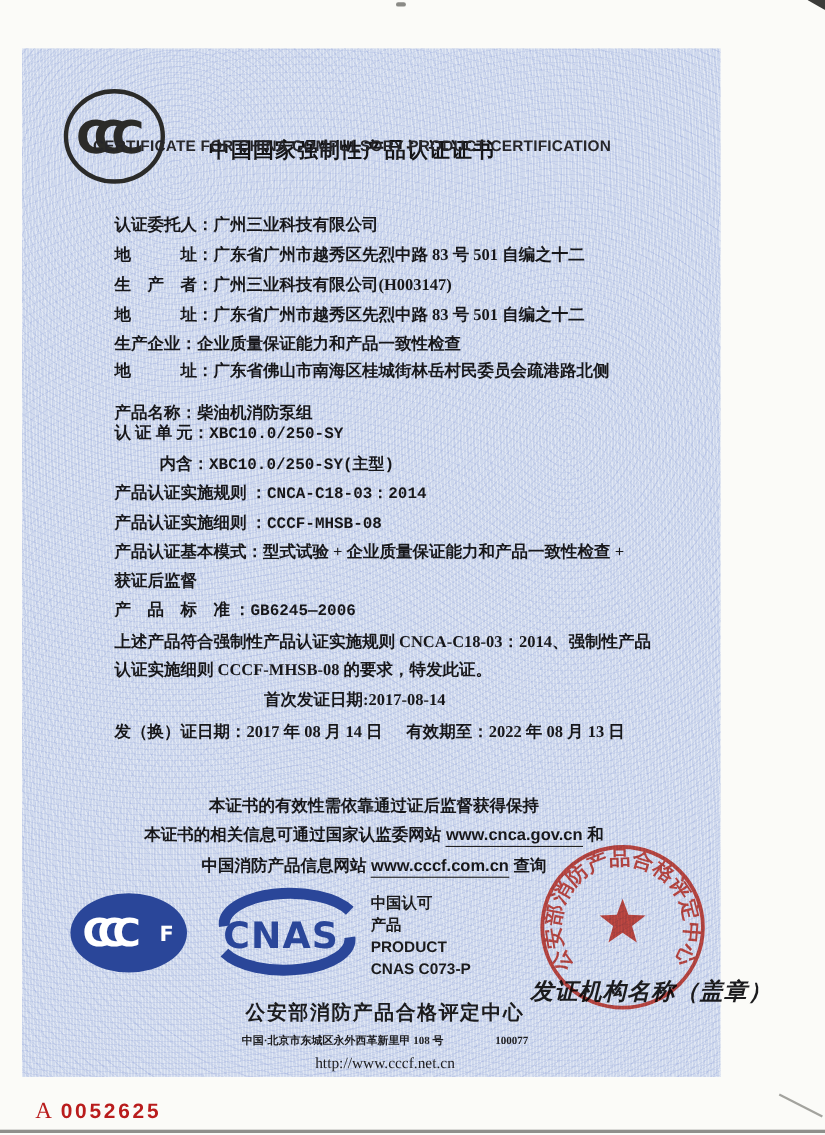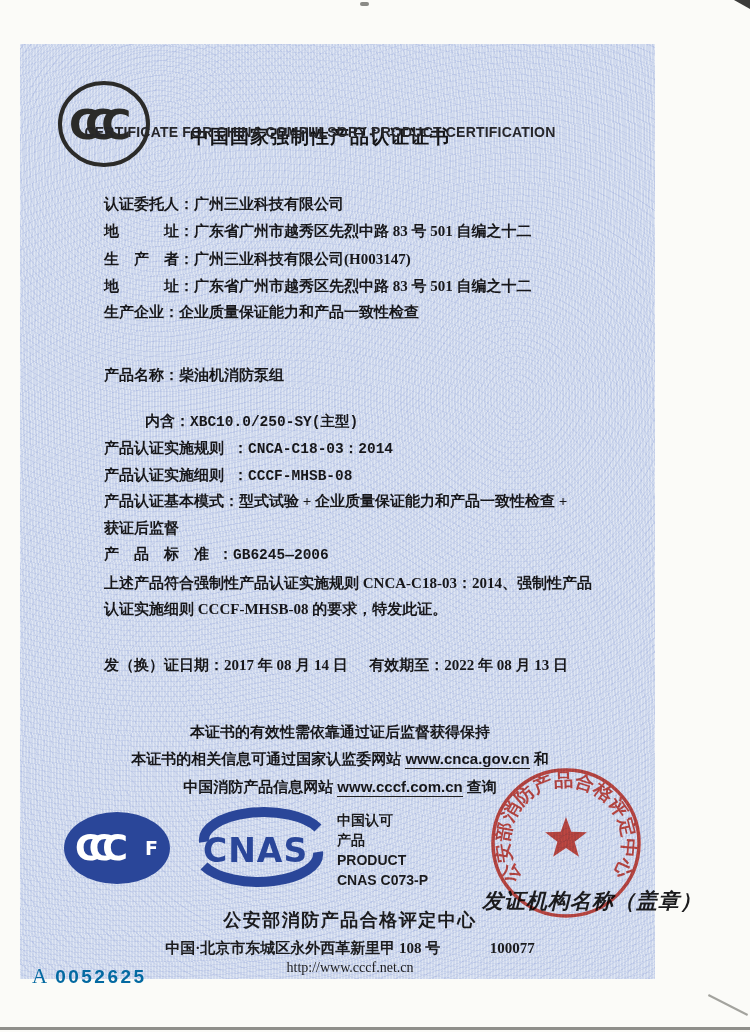--- a/index.html
+++ b/index.html
@@ -20,35 +20,35 @@
   }
   .abs{position:absolute;white-space:nowrap;}
   
   .ccc-logo{left:36px;top:34px;}
   .title{left:0;top:44px;width:600px;text-align:center;font-size:19px;font-weight:700;letter-spacing:1px;color:#141416;font-family:"Liberation Serif",serif;margin-top:36px;}
   .subtitle{left:0;top:80px;width:600px;text-align:center;font-size:14px;letter-spacing:.2px;font-weight:600;color:#26262a;}
   .certno{left:403px;top:117px;font-size:15px;font-weight:700;}
   .certno .num{font-family:"Liberation Serif",serif;font-size:15.5px;font-weight:600;letter-spacing:.5px;}
   
   .line{left:84px;font-size:15px;font-weight:600;color:#17171a;font-family:"Liberation Serif",serif;}
-  .line .lbl{font-weight:700;font-family:Liberation Mono, monospace;}
+  .line .lbl{font-weight:700;}
   .mono{font-family:"Liberation Mono",monospace;font-size:14.5px;}
   .bold{font-weight:700;}
   
   .notice{left:0;width:640px;text-align:center;font-size:15px;font-weight:700;color:#17171a;}
   .ulink{border-bottom:1.5px solid #222;padding-bottom:1px;font-family:"Liberation Sans",sans-serif;}
   
   .acc-info{left:317px;top:766px;font-size:14px;line-height:20px;font-weight:600;white-space:nowrap;}
   .seal-label{left:462px;top:843px;font-size:21px;font-weight:600;letter-spacing:1px;z-index:2;font-family:"Liberation Serif",serif;font-style:italic;}
   .seal{left:466px;top:719px;z-index:3;mix-blend-mode:multiply;opacity:.93;}
   
   .f-org{left:10px;top:864px;width:640px;text-align:center;font-size:18px;font-weight:700;letter-spacing:1.5px;}
-  .f-addr{left:10px;top:895px;width:640px;text-align:center;font-size:15px;font-weight:600;font-family:"Liberation Serif",serif;}
+  .f-addr{left:10px;top:895px;width:640px;text-align:center;font-size:10px;font-weight:600;font-family:"Liberation Serif",serif;}
   .f-url{left:10px;top:916px;width:640px;text-align:center;font-size:14px;font-family:"Liberation Serif",serif;font-weight:400;}
-  .serial{position:absolute;left:32px;top:964px;color:#0369a1;}
+  .serial{position:absolute;left:32px;top:997px;color:#b91c1c;}
   .serial .pfx{font-family:"Liberation Serif",serif;font-size:21px;margin-right:8px;}
   .serial .no{font-size:19px;letter-spacing:2.5px;font-weight:600;}
   
   .art-corner{position:absolute;right:0;top:0;width:16px;height:9px;background:#3c3c3a;clip-path:polygon(0 0,100% 0,100% 100%);}
   .art-speck{position:absolute;left:360px;top:2px;width:9px;height:4px;background:#8a8a86;border-radius:2px;}
   .art-bottomline{position:absolute;left:0;top:1027px;width:750px;height:3px;background:#8f8f8b;}
   .art-scratch{position:absolute;left:706px;top:1004px;width:44px;height:2px;background:#a3a39e;transform:rotate(27deg);}
 </style>
 </head>
 <body>
@@ -64,31 +64,34 @@
 
   <div class="abs title">中国国家强制性产品认证证书</div>
   <div class="abs subtitle">CERTIFICATE FOR CHINA COMPULSORY PRODUCT CERTIFICATION</div>
 
 
   <div class="abs line" style="top:151px"><span class="lbl">认证委托人：</span><span>广州三业科技有限公司</span></div>
   <div class="abs line" style="top:178px"><span class="lbl">地　　　址：</span><span>广东省广州市越秀区先烈中路 83 号 501 自编之十二</span></div>
   <div class="abs line" style="top:206px"><span class="lbl">生　产　者：</span><span>广州三业科技有限公司(H003147)</span></div>
   <div class="abs line" style="top:233px"><span class="lbl">地　　　址：</span><span>广东省广州市越秀区先烈中路 83 号 501 自编之十二</span></div>
   <div class="abs line" style="top:259px"><span class="lbl">生产企业：</span><span>企业质量保证能力和产品一致性检查</span></div>
+  <div class="abs line" style="top:284px"><span class="lbl">地　　　址：</span><span>广东省佛山市南海区桂城街林岳村民委员会疏港路北侧</span></div>
   <div class="abs line" style="top:322px"><span class="lbl">产品名称：</span><span>柴油机消防泵组</span></div>
+  <div class="abs line" style="top:340px"><span class="lbl">认 证 单 元：</span><span class="mono">XBC10.0/250-SY</span></div>
   <div class="abs line" style="top:368px;left:125px"><span class="lbl">内含：</span><span class="mono">XBC10.0/250-SY(主型)</span></div>
   <div class="abs line" style="top:395px"><span class="lbl">产品认证实施规则 ：</span><span class="mono">CNCA-C18-03：2014</span></div>
   <div class="abs line" style="top:422px"><span class="lbl">产品认证实施细则 ：</span><span class="mono">CCCF-MHSB-08</span></div>
   <div class="abs line" style="top:448px"><span class="lbl">产品认证基本模式：</span><span>型式试验 + 企业质量保证能力和产品一致性检查 +</span></div>
   <div class="abs line" style="top:475px"><span>获证后监督</span></div>
   <div class="abs line" style="top:501px"><span class="lbl">产　品　标　准 ：</span><span class="mono">GB6245—2006</span></div>
 
   <div class="abs line bold" style="top:530px">上述产品符合强制性产品认证实施规则 CNCA-C18-03：2014、强制性产品</div>
   <div class="abs line bold" style="top:556px">认证实施细则 CCCF-MHSB-08 的要求，特发此证。</div>
 
+  <div class="abs line bold" style="top:583px;left:220px">首次发证日期:2017-08-14</div>
   <div class="abs line bold" style="top:612px">
     <span>发（换）证日期：2017 年 08 月 14 日</span>
     <span style="display:inline-block;width:14px"></span>
     <span>有效期至：2022 年 08 月 13 日</span>
   </div>
 
   <div class="abs notice" style="top:679px">本证书的有效性需依靠通过证后监督获得保持</div>
   <div class="abs notice" style="top:706px">
     <span>本证书的相关信息可通过国家认监委网站</span>
     <span class="ulink">www.cnca.gov.cn</span>

